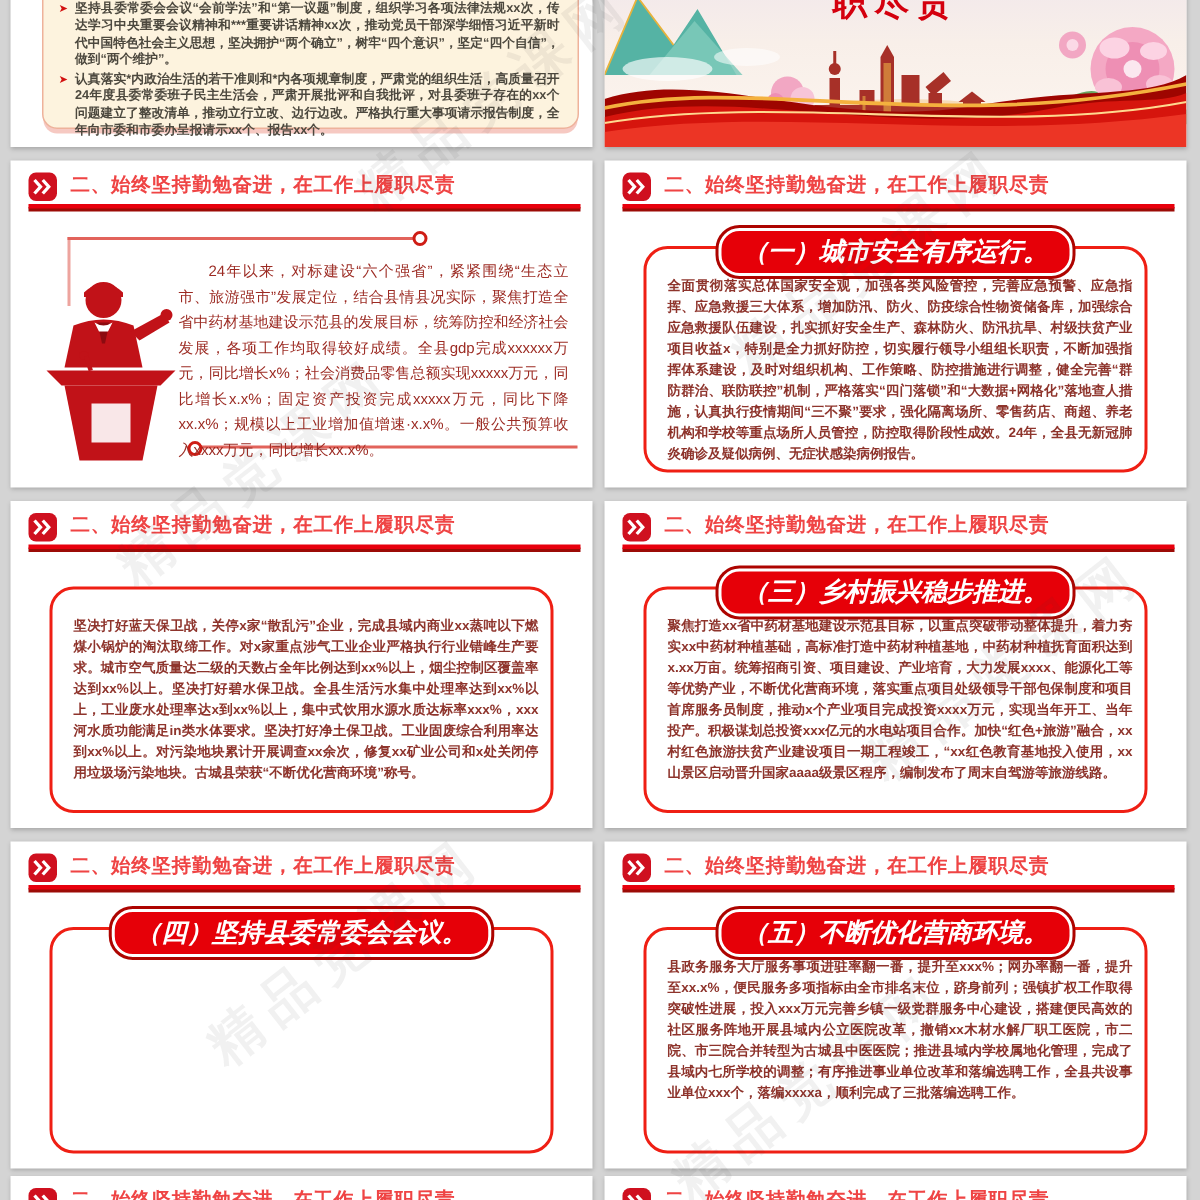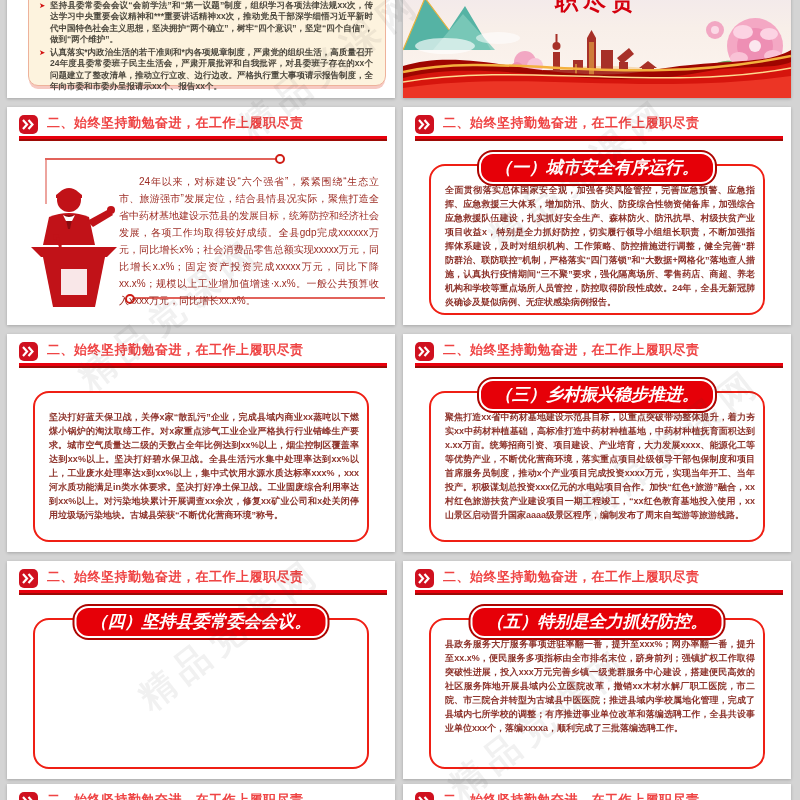--- a/index.html
+++ b/index.html
@@ -206,21 +206,21 @@
   <div class="slide" style="left:403px;top:561px;">
     <div class="hd-chev">
       <svg width="13" height="11" viewBox="0 0 13 11">
           <path d="M1,1 L5,5.5 L1,10" stroke="#fff" stroke-width="2.2" fill="none"></path>
           <path d="M6.5,1 L10.5,5.5 L6.5,10" stroke="#fff" stroke-width="2.2" fill="none"></path>
         </svg>
     </div>
     <div class="hd-title">二、始终坚持勤勉奋进，在工作上履职尽责</div>
     <div class="hd-rule"></div>
     <div class="secbox"></div>
-    <div class="badge">（五）特别是全力抓好防控。</div>
+    <div class="badge">（五）不断优化营商环境。</div>
     <div class="sec-body">县政务服务大厅服务事项进驻率翻一番，提升至xxx%；网办率翻一番，提升至xx.x%，便民服务多项指标由全市排名末位，跻身前列；强镇扩权工作取得突破性进展，投入xxx万元完善乡镇一级党群服务中心建设，搭建便民高效的社区服务阵地开展县域内公立医院改革，撤销xx木材水解厂职工医院，市二院、市三院合并转型为古城县中医医院；推进县域内学校属地化管理，完成了县域内七所学校的调整；有序推进事业单位改革和落编选聘工作，全县共设事业单位xxx个，落编xxxxa，顺利完成了三批落编选聘工作。</div>
   </div>
 
   <div class="slide" style="left:7px;top:784px;">
     <div class="hd-chev">
       <svg width="13" height="11" viewBox="0 0 13 11">
           <path d="M1,1 L5,5.5 L1,10" stroke="#fff" stroke-width="2.2" fill="none"></path>
           <path d="M6.5,1 L10.5,5.5 L6.5,10" stroke="#fff" stroke-width="2.2" fill="none"></path>
         </svg>
     </div>

